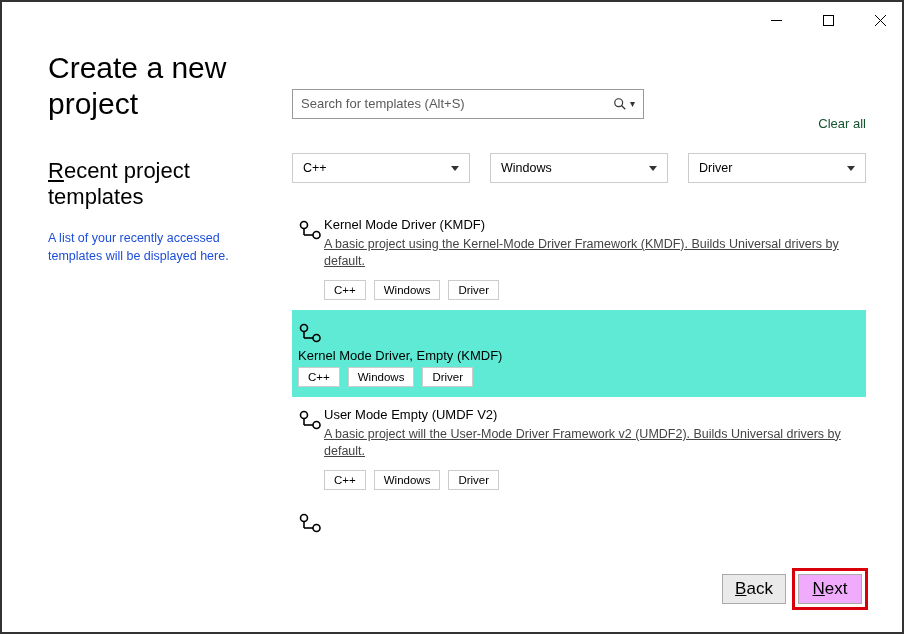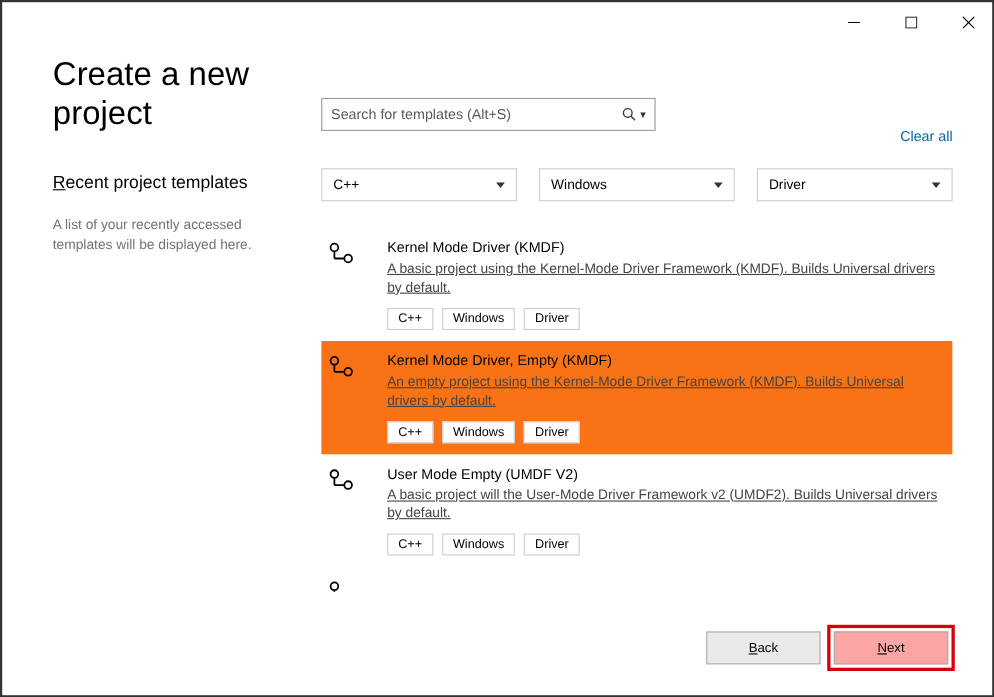--- a/index.html
+++ b/index.html
@@ -35,57 +35,57 @@
       padding-right: 24px;
       flex-shrink: 0;
     }
     .page-title {
       font-size: 30px;
       font-weight: 400;
       line-height: 1.2;
       margin-bottom: 36px;
     }
     .recent-heading {
-      font-size: 16px;
+      font-size: 22px;
       font-weight: 400;
       margin-bottom: 20px;
     }
     .recent-heading .ul { text-decoration: underline; }
     .recent-text {
       font-size: 12.5px;
-      color: #737373;
+      color: #1d4ed8;
       line-height: 1.4;
     }
     .right-col {
       flex: 1;
       display: flex;
       flex-direction: column;
     }
     .search-row {
       display: flex;
       align-items: center;
       margin-bottom: 22px;
       margin-top: 26px;
     }
     .search-box {
-      width: 304px;
+      width: 352px;
       height: 30px;
       border: 1px solid #999;
       display: flex;
       align-items: center;
       padding: 0 8px;
       font-size: 13px;
       color: #666;
       justify-content: space-between;
     }
     .search-ph { color: #5a5a5a; }
     .search-icon-wrap { display:flex; align-items:center; gap:3px;}
     .clear-all {
       margin-left: auto;
-      color: #0369a1;
+      color: #14532d;
       font-size: 13px;
       cursor: pointer;
       margin-top: 40px;
     }
     .filter-row {
       display: flex;
       gap: 20px;
       margin-bottom: 24px;
     }
     .filter {
@@ -106,24 +106,25 @@
       border-right: 4px solid transparent;
       border-top: 5px solid #333;
     }
     .templates {
       flex: 1;
       overflow: hidden;
     }
     .template {
       display: flex;
       padding: 10px 12px 10px 6px;
-      gap: 28px;
+      gap: 0;
     }
     .template.selected {
-      background: #f97316;
+      background: #5eead4;
+      flex-direction: column;
     }
     .tmpl-icon {
       width: 26px; height: 26px;
       flex-shrink: 0;
       margin-top: 2px;
     }
     .tmpl-body { flex: 1; }
     .tmpl-name { font-size: 13px; margin-bottom: 4px; }
     .tmpl-desc { font-size: 12.5px; color: #444; line-height: 1.35; margin-bottom: 10px; text-decoration: underline;}
     .tag-row { display: flex; gap: 8px; }
@@ -134,33 +135,33 @@
       padding: 3px 9px;
     }
     .footer {
       position: absolute;
       bottom: 28px;
       right: 40px;
       display: flex;
       gap: 12px;
     }
     .btn {
-      width: 104px;
+      width: 64px;
       height: 30px;
       border: 1px solid #aaa;
       background: #eee;
-      font-size: 12px;
+      font-size: 17px;
       display: flex;
       align-items: center;
       justify-content: center;
       cursor: pointer;
     }
     .btn.back { background: #eaeaea; }
     .btn.next {
-      background: #fca5a5;
+      background: #f0abfc;
       outline: 3px solid #d9000c;
       outline-offset: 3px;
     }
     .ul { text-decoration: underline; }
   </style>
 </head>
 <body>
 
 <div class="titlebar">
   <div class="win-btn">
@@ -240,21 +241,20 @@
         </div>
         <div class="template selected">
     <div class="tmpl-icon"><svg width="26" height="26" viewBox="0 0 26 26">
   <circle cx="6" cy="6" r="3.5" fill="none" stroke="#000" stroke-width="1.6"></circle>
   <line x1="6" y1="9.5" x2="6" y2="16" stroke="#000" stroke-width="1.6"></line>
   <line x1="6" y1="16" x2="15" y2="16" stroke="#000" stroke-width="1.6"></line>
   <circle cx="18.5" cy="16" r="3.5" fill="none" stroke="#000" stroke-width="1.6"></circle>
 </svg></div>
     <div class="tmpl-body">
       <div class="tmpl-name">Kernel Mode Driver, Empty (KMDF)</div>
-      <div class="tmpl-desc">An empty project using the Kernel-Mode Driver Framework (KMDF). Builds Universal drivers by default.</div>
       <div class="tag-row">
         <span class="tag">C++</span>
         <span class="tag">Windows</span>
         <span class="tag">Driver</span>
       </div>
     </div>
         </div>
         <div class="template">
     <div class="tmpl-icon"><svg width="26" height="26" viewBox="0 0 26 26">
   <circle cx="6" cy="6" r="3.5" fill="none" stroke="#000" stroke-width="1.6"></circle>

